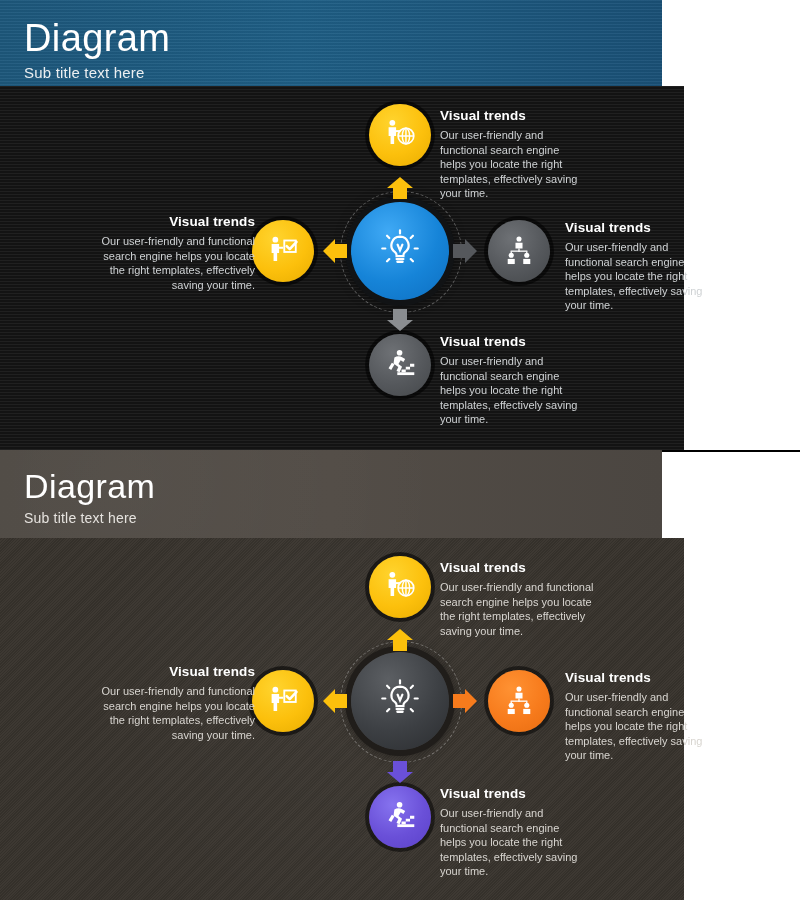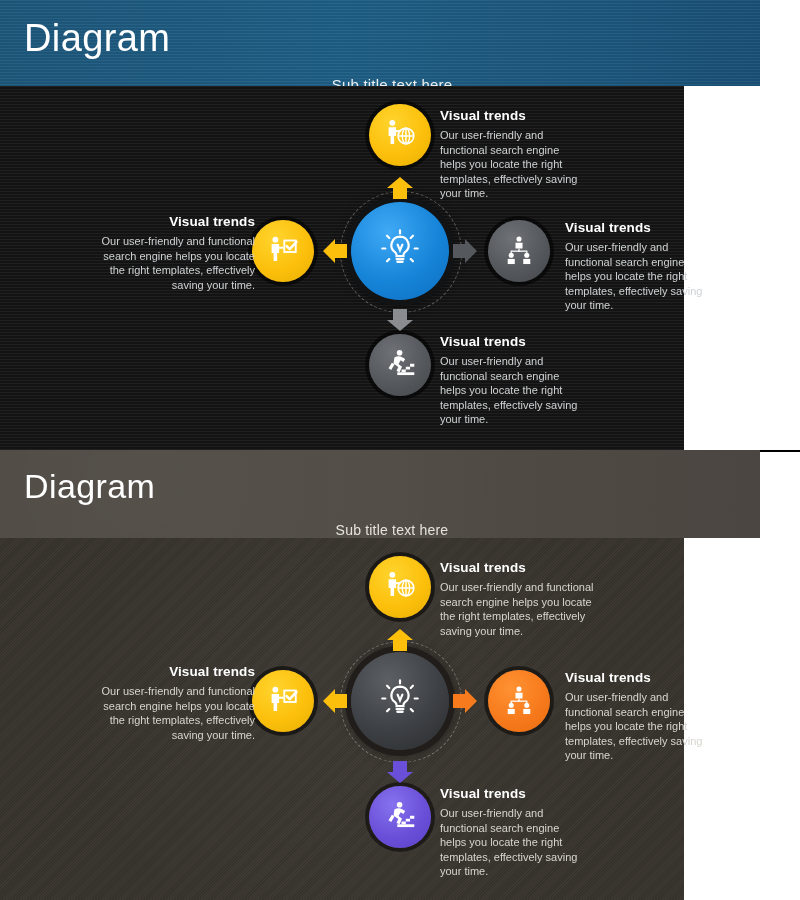--- a/index.html
+++ b/index.html
@@ -26,21 +26,21 @@
     width: 800px;
     overflow: hidden;
   }
   .panel-dark  { top: 0px;   height: 450px; }
   .panel-brown { top: 450px; height: 450px; }
 
   
   .header {
     position: absolute;
     top: 0; left: 0;
-    width: 760px;
+    width: 662px;
     height: 86px;
     padding: 16px 0 0 24px;
   }
   .header-blue {
     background:
       repeating-linear-gradient(to bottom,
         rgba(255,255,255,0.045) 0px,
         rgba(255,255,255,0.045) 1px,
         rgba(0,0,0,0.05) 1px,
         rgba(0,0,0,0.05) 3px),
@@ -59,23 +59,22 @@
     font-weight: 400;
     letter-spacing: 0.4px;
     line-height: 44px;
   }
   .panel-brown .title { font-size: 34px; line-height: 40px; }
 
   .subtitle {
     color: #eceff1;
     font-size: 15px;
     font-weight: 400;
-    margin-top: 16px;
+    margin-top: 4px;
     letter-spacing: 0.2px;
-    text-align: center;
   }
   .panel-brown .subtitle { font-size: 14px; color: #e6e3df; }
 
   
   .canvas {
     position: absolute;
     left: 0;
     width: 684px;
   }
   .canvas-dark {

